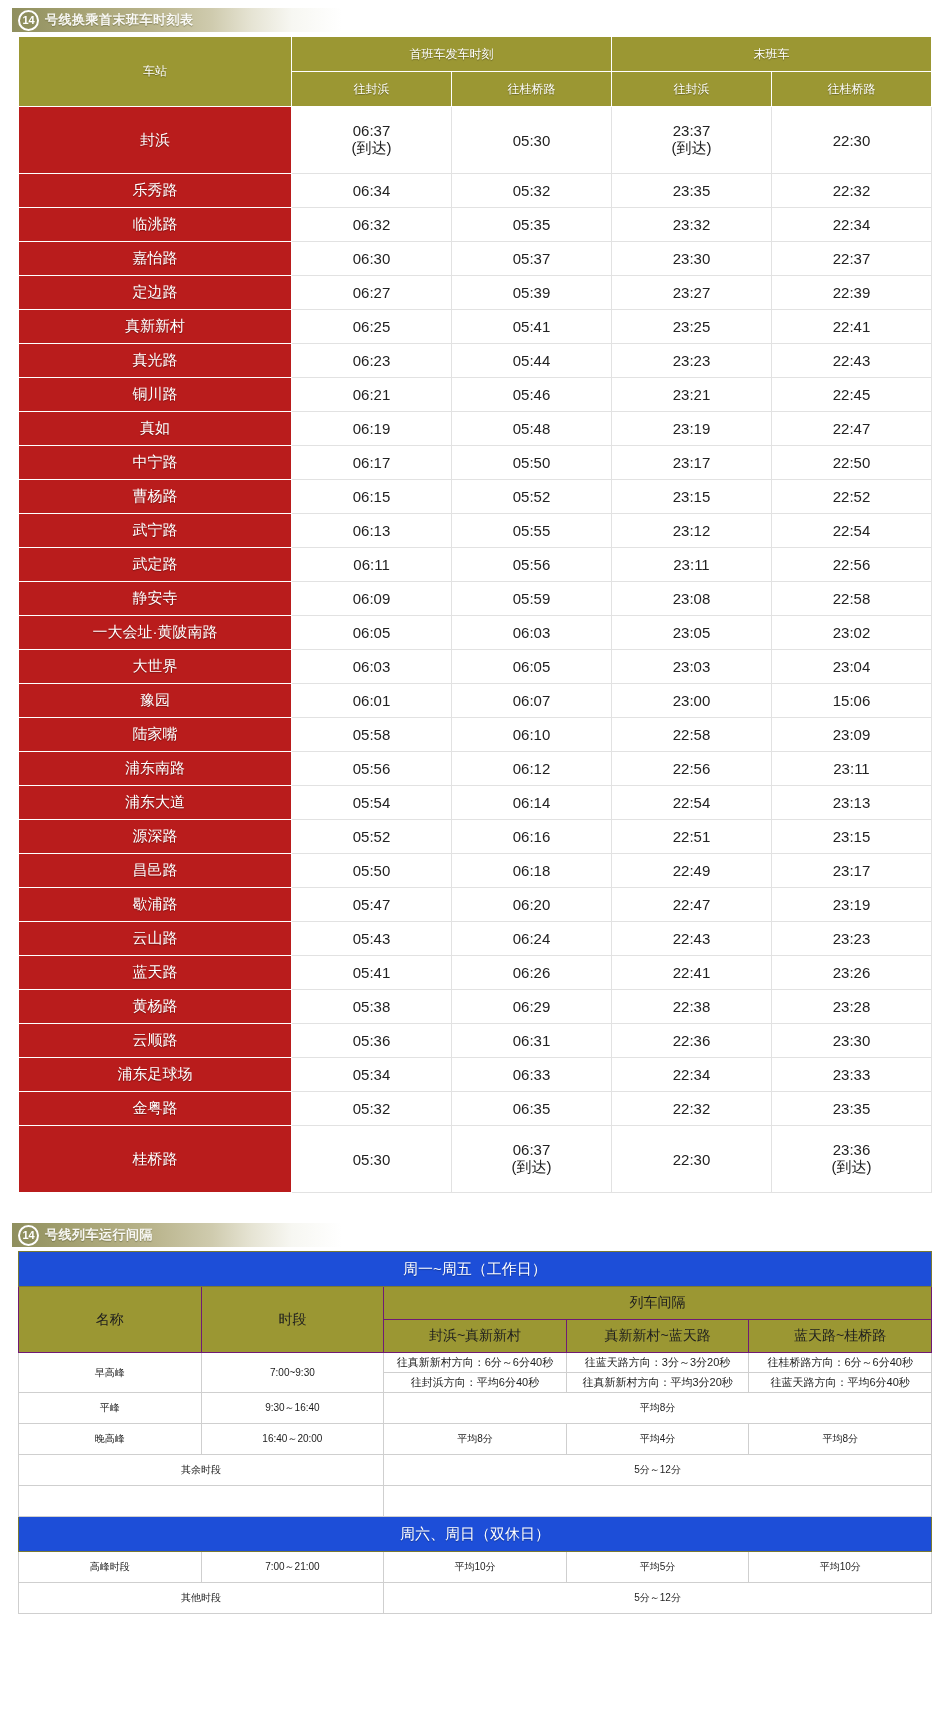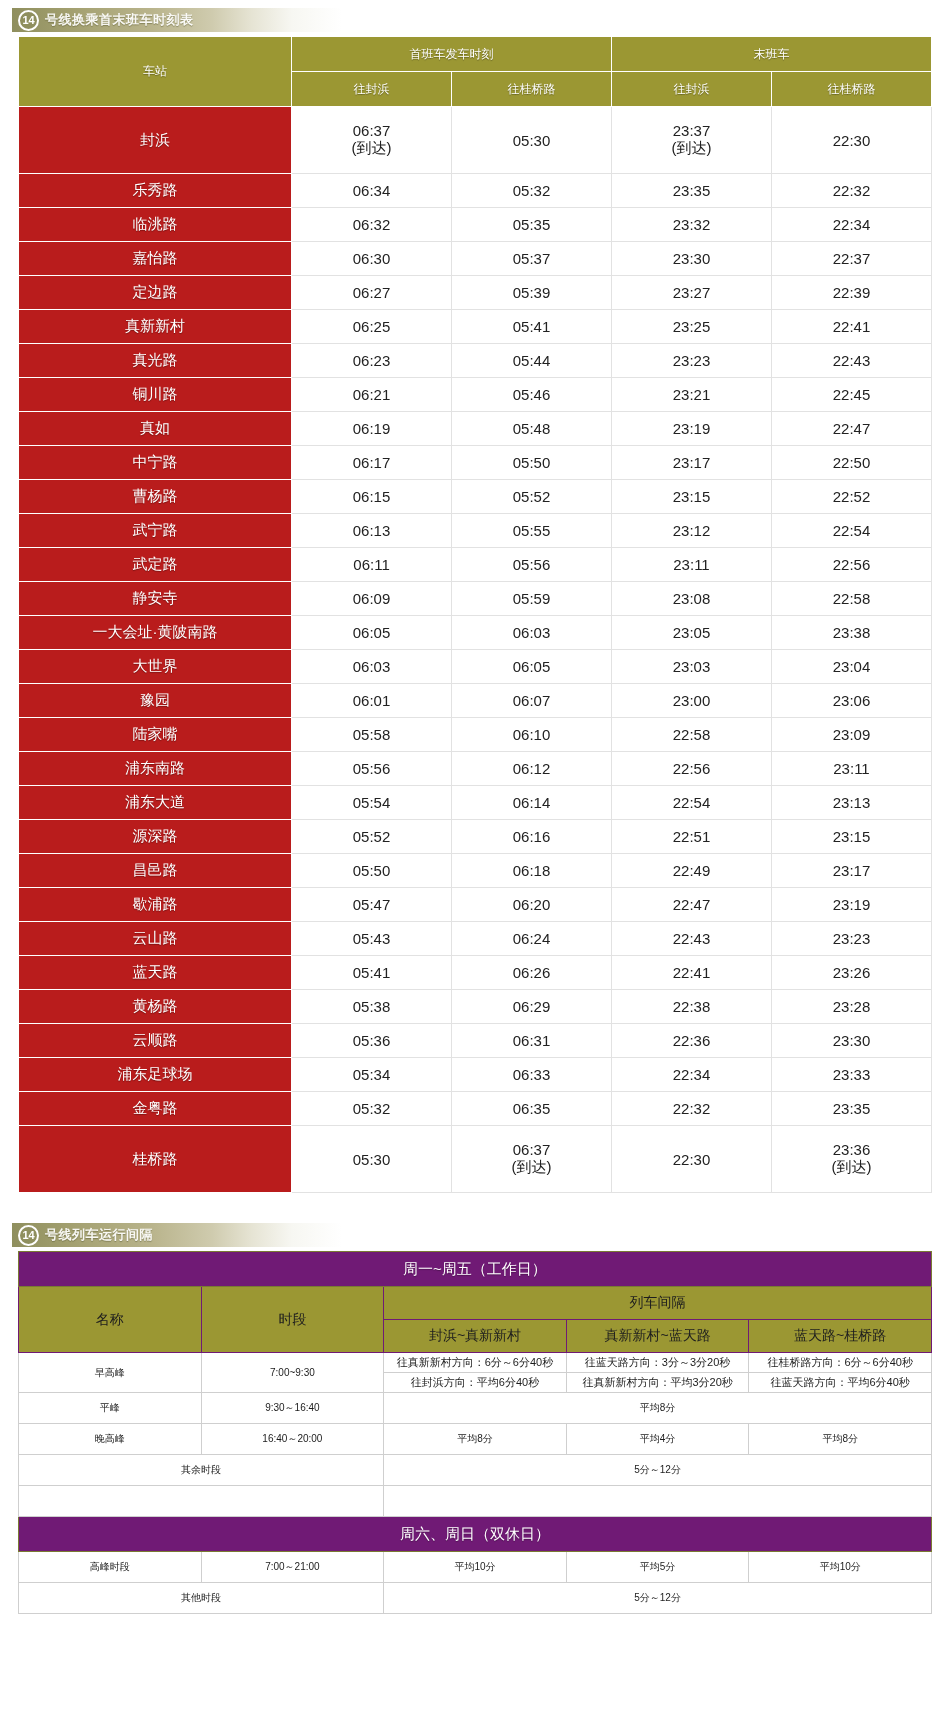--- a/index.html
+++ b/index.html
@@ -106,21 +106,21 @@
   .iv td, .iv th {
     border: 1px solid #cfcfcf;
     text-align: center;
     vertical-align: middle;
     font-size: 10px;
     color: #1c1c1c;
     background: #ffffff;
     padding: 2px 2px;
   }
   .iv th.daybar {
-    background: #701a75;
+    background: #1d4ed8;
     color: #ffffff;
     font-size: 15px;
     font-weight: normal;
     height: 30px;
     border: 1px solid #7a7a33;
     text-shadow: 0 1px 1px rgba(0,0,0,.3);
   }
   .iv th.hdr {
     background: #9b9733;
     color: #1e1e1e;
@@ -256,35 +256,35 @@
         <td class="time">06:09</td>
         <td class="time">05:59</td>
         <td class="time">23:08</td>
         <td class="time">22:58</td>
       </tr>
       <tr>
         <td class="station">一大会址·黄陂南路</td>
         <td class="time">06:05</td>
         <td class="time">06:03</td>
         <td class="time">23:05</td>
-        <td class="time">23:38</td>
+        <td class="time">23:02</td>
       </tr>
       <tr>
         <td class="station">大世界</td>
         <td class="time">06:03</td>
         <td class="time">06:05</td>
         <td class="time">23:03</td>
         <td class="time">23:04</td>
       </tr>
       <tr>
         <td class="station">豫园</td>
         <td class="time">06:01</td>
         <td class="time">06:07</td>
         <td class="time">23:00</td>
-        <td class="time">23:06</td>
+        <td class="time">15:06</td>
       </tr>
       <tr>
         <td class="station">陆家嘴</td>
         <td class="time">05:58</td>
         <td class="time">06:10</td>
         <td class="time">22:58</td>
         <td class="time">23:09</td>
       </tr>
       <tr>
         <td class="station">浦东南路</td>

